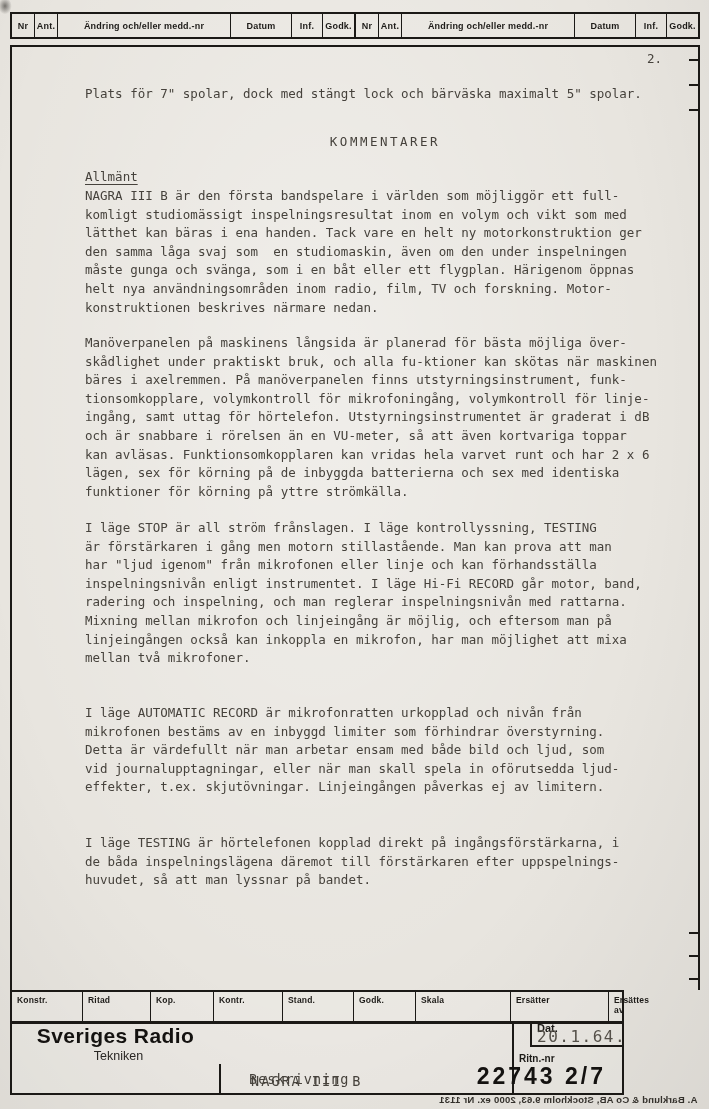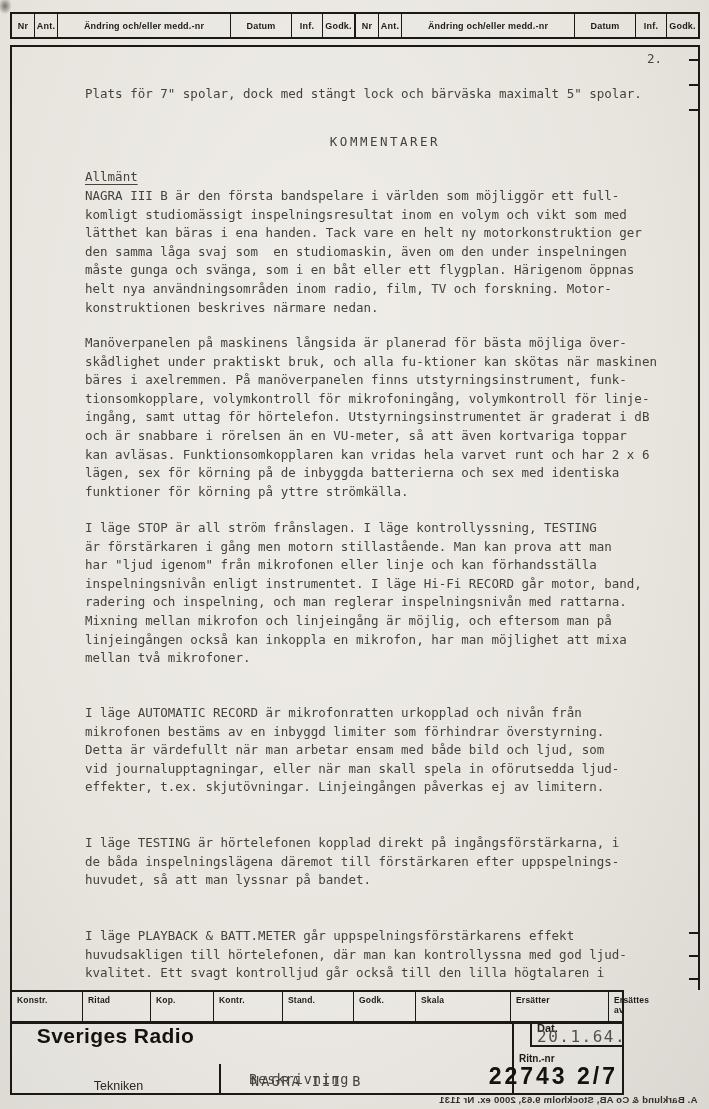--- a/index.html
+++ b/index.html
@@ -36,34 +36,34 @@
   
   .tb { position:absolute; left:10px; top:990px; width:614px; box-sizing:border-box;
     border:2px solid #1b1916; background:rgba(255,255,255,0.12); }
   .tb-row1 { display:grid; height:29px;
     grid-template-columns:70px 68px 63px 69px 71px 62px 95px 98px 1fr;
     border-bottom:2px solid #1b1916; }
   .hc { border-left:1.8px solid #1b1916; padding:3px 0 0 5px; font-size:8.5px; font-weight:bold;
     letter-spacing:0.2px; box-sizing:border-box; }
   .tb-row1 .hc:first-child { border-left:none; }
   .tb-row2 { display:grid; grid-template-columns:207px 293px 1fr; height:69px; border-top:1.5px solid #1b1916; }
-  .cell-company { display:flex; flex-direction:column; align-items:center; justify-content:space-between; gap:1px; }
+  .cell-company { display:flex; flex-direction:column; align-items:center; justify-content:flex-start; gap:1px; }
   .company { font-size:21px; font-weight:bold; letter-spacing:0.4px; color:#141210; }
   .department { font-size:12.5px; font-weight:normal; color:#2a2724;margin-left:6px; }
   .cell-doc { border-left:2px solid #1b1916; box-sizing:border-box; position:relative;
     font-family:"DejaVu Sans Mono", monospace; color:#46423c;margin-top:40px; }
   .product { position:absolute; left:30px; top:9px; font-size:13.5px; letter-spacing:2px; }
   .doctype { position:absolute; left:28px; bottom:6px; font-size:13.5px; letter-spacing:1px; }
   .cell-num { border-left:2px solid #1b1916; box-sizing:border-box; position:relative; }
   .dat-box { position:absolute; top:0; right:0; width:92px; height:23px; box-sizing:border-box;
     border-left:2px solid #1b1916; border-bottom:2px solid #1b1916; padding:1px 0 0 5px; }
   .dat-label { font-size:11px; font-weight:bold; line-height:6px; }
   .dat-value { font-family:"DejaVu Sans Mono", monospace; font-size:16px; color:#55514a; letter-spacing:1.5px; line-height:12px; }
   .ritn-label { position:absolute; left:5px; top:29px; font-size:10px; font-weight:bold; }
-  .ritn-number { position:absolute; right:4px; bottom:3px; font-size:23px; font-weight:bold;
+  .ritn-number { position:absolute; right:16px; bottom:3px; font-size:23px; font-weight:bold;
     letter-spacing:3px; color:#141210; white-space:nowrap; }
 
   
   .imprint { position:absolute; top:1094px; right:12px; transform:scaleX(-1);
     font-size:9.5px; font-weight:bold; color:#33302b; letter-spacing:0.2px; white-space:nowrap; }
 </style>
 </head>
 <body>
 
 <div class="page">
@@ -119,23 +119,20 @@
 linjeingången också kan inkoppla en mikrofon, har man möjlighet att mixa
 mellan två mikrofoner.</div>
     <div class="typed" style="top:657px">I läge AUTOMATIC RECORD är mikrofonratten urkopplad och nivån från
 mikrofonen bestäms av en inbyggd limiter som förhindrar överstyrning.
 Detta är värdefullt när man arbetar ensam med både bild och ljud, som
 vid journalupptagningar, eller när man skall spela in oförutsedda ljud-
 effekter, t.ex. skjutövningar. Linjeingången påverkas ej av limitern.</div>
     <div class="typed" style="top:787px">I läge TESTING är hörtelefonen kopplad direkt på ingångsförstärkarna, i
 de båda inspelningslägena däremot till förstärkaren efter uppspelnings-
 huvudet, så att man lyssnar på bandet.</div>
-    <div class="typed" style="top:880px">I läge PLAYBACK &amp; BATT.METER går uppspelningsförstärkarens effekt
-huvudsakligen till hörtelefonen, där man kan kontrollyssna med god ljud-
-kvalitet. Ett svagt kontrolljud går också till den lilla högtalaren i</div>
 
     <div class="tick" style="top:12px"></div>
     <div class="tick" style="top:37px"></div>
     <div class="tick" style="top:62px"></div>
     <div class="tick" style="top:885px"></div>
     <div class="tick" style="top:908px"></div>
     <div class="tick" style="top:931px"></div>
   </div>
 
   <div class="tb">

